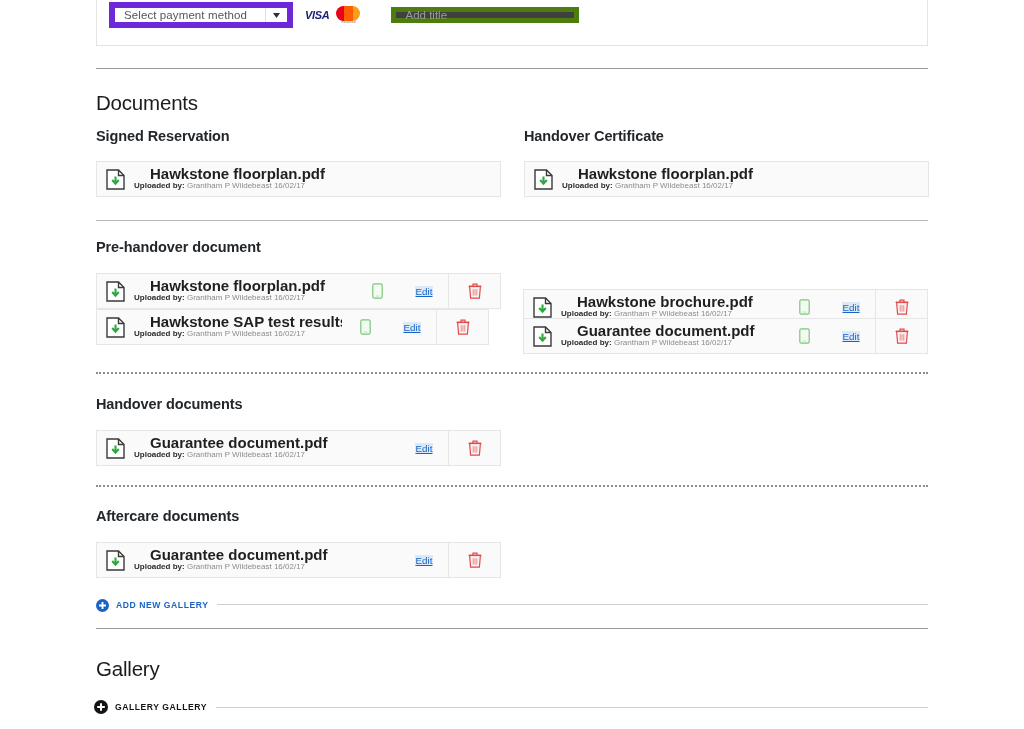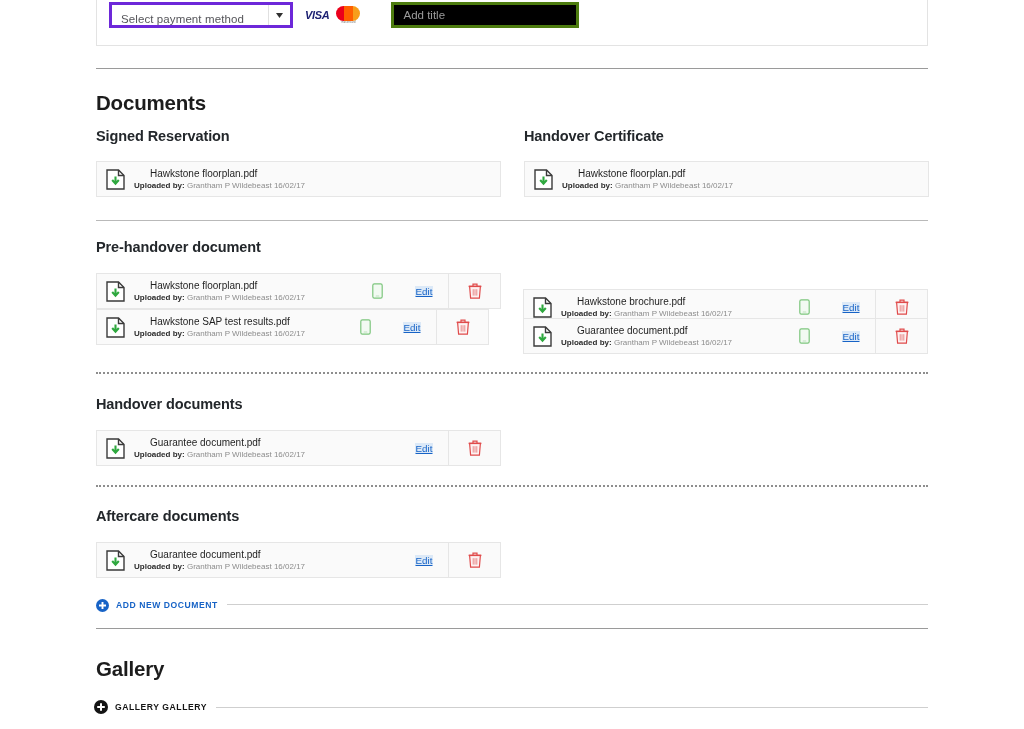--- a/index.html
+++ b/index.html
@@ -21,23 +21,23 @@
     border-top: none;
     background: #ffffff;
   }
   .payment-row {
     position: absolute;
     left: 12px; top: 36px;
     display: flex; align-items: center;
   }
   .sel-box {
     width: 184px; height: 26px;
-    border: 3px solid #6d28d9;
+    border: 6px solid #6d28d9;
     background: #fff;
-    display: flex; align-items: flex-end;
+    display: flex; align-items: center;
     position: relative;
   }
   .sel-box .sel-label {
     font-size: 11.5px; color: #55555a;
     padding-left: 9px; letter-spacing: .1px;
   }
   .sel-arrow {
     position: absolute; right: 0; top: 0;
     width: 22px; height: 100%;
     border-left: 1px solid #e0e0e0;
@@ -55,21 +55,21 @@
   .mc-right { left: 9px; background: #f79e1b; }
   .mc-mid {
     position: absolute; left: 7.5px; top: 0;
     width: 9px; height: 15px; background: #ff5f00;
   }
   .mc-word {
     position: absolute; left: 0; top: 15px; width: 24px;
     font-size: 2.6px; text-align: center; color: #6b6b6b; letter-spacing: .1px;
   }
   .txtin {
-    height: 26px; border: 3px solid #4d7c0f; background: #000000;
+    height: 16px; border: 5px solid #4d7c0f; background: #404040;
     display: flex; align-items: center;
     font-size: 11.5px; color: #9b9b9b; padding-left: 9px;
   }
   .in-title  { width: 188px; margin-left: 31px; }
   .in-amount { width: 188px; margin-left: 19px; }
 
   
   .rule {
     position: absolute; left: 96px; width: 832px;
     height: 1px; background: #9a9a9a;
@@ -79,21 +79,21 @@
     height: 1px; background: #b9b9b9;
   }
   .dotrule {
     position: absolute; left: 96px; width: 832px; height: 2px;
     border-top: 2px dotted #8e8e8e;
   }
 
   
   h1.big {
     position: absolute;
-    font-size: 20.5px; font-weight: bold; color: #1c1c1c;
+    font-size: 20.5px; font-weight: normal; color: #1c1c1c;
     letter-spacing: -.2px;
   }
   h2.sub {
     position: absolute;
     font-size: 14.5px; font-weight: bold; color: #23272b;
     letter-spacing: -.1px;
   }
 
   
   .docrow {
@@ -103,21 +103,21 @@
     border: 1px solid #e6e6e6;
     display: flex; align-items: center;
   }
   .docrow.w-plain { width: 405px; }
   .doc-ico {
     width: 37px; min-width: 37px;
     display: flex; align-items: center; justify-content: center;
   }
   .doc-meta { flex: 1; min-width: 0; overflow: hidden; }
   .doc-name {
-    font-size: 10px; font-weight: normal; color: #1f1f1f;
+    font-size: 15px; font-weight: bold; color: #1f1f1f;
     line-height: 12px; white-space: nowrap; padding-left: 16px;
   }
   .doc-by {
     font-size: 8px; color: #8c8c8c; line-height: 11px; white-space: nowrap;
   }
   .doc-by b { color: #2b2b2b; font-weight: bold; text-align: center; }
   .cell-mobile {
     width: 46px; min-width: 46px;
     display: flex; align-items: center; justify-content: center;
   }
@@ -425,21 +425,21 @@
     </span>
   </div>
 
   <div class="addline add-doc" style="left:96px; top:598px; width:832px;">
     <span class="plus">
       <svg width="13" height="13" viewBox="0 0 13 13">
         <circle cx="6.5" cy="6.5" r="6.5" fill="#1763c6"></circle>
         <path d="M6.5 3 V10 M3 6.5 H10" stroke="#ffffff" stroke-width="1.9"></path>
       </svg>
     </span>
-    <span class="lbl">ADD NEW DOCUMENT</span>
+    <span class="lbl">ADD NEW GALLERY</span>
     <span class="tail" style="flex:1;"></span>
   </div>
 
   <div class="rule" style="top:628px;"></div>
 
   <h1 class="big" style="left:96px; top:657px;">Gallery</h1>
 
   <div class="addline add-gal" style="left:94px; top:700px; width:834px;">
     <span class="plus" style="width:14px;height:14px;min-width:14px;">
       <svg width="14" height="14" viewBox="0 0 14 14">

